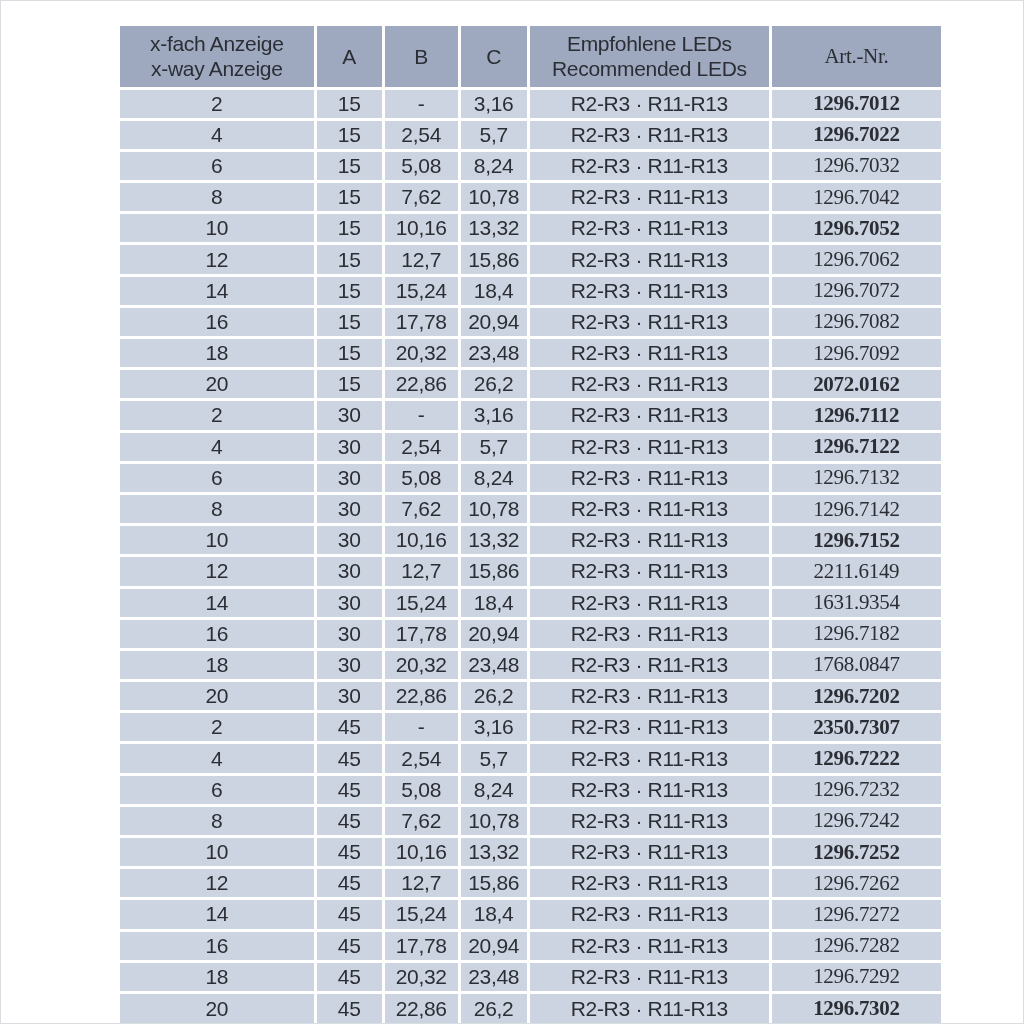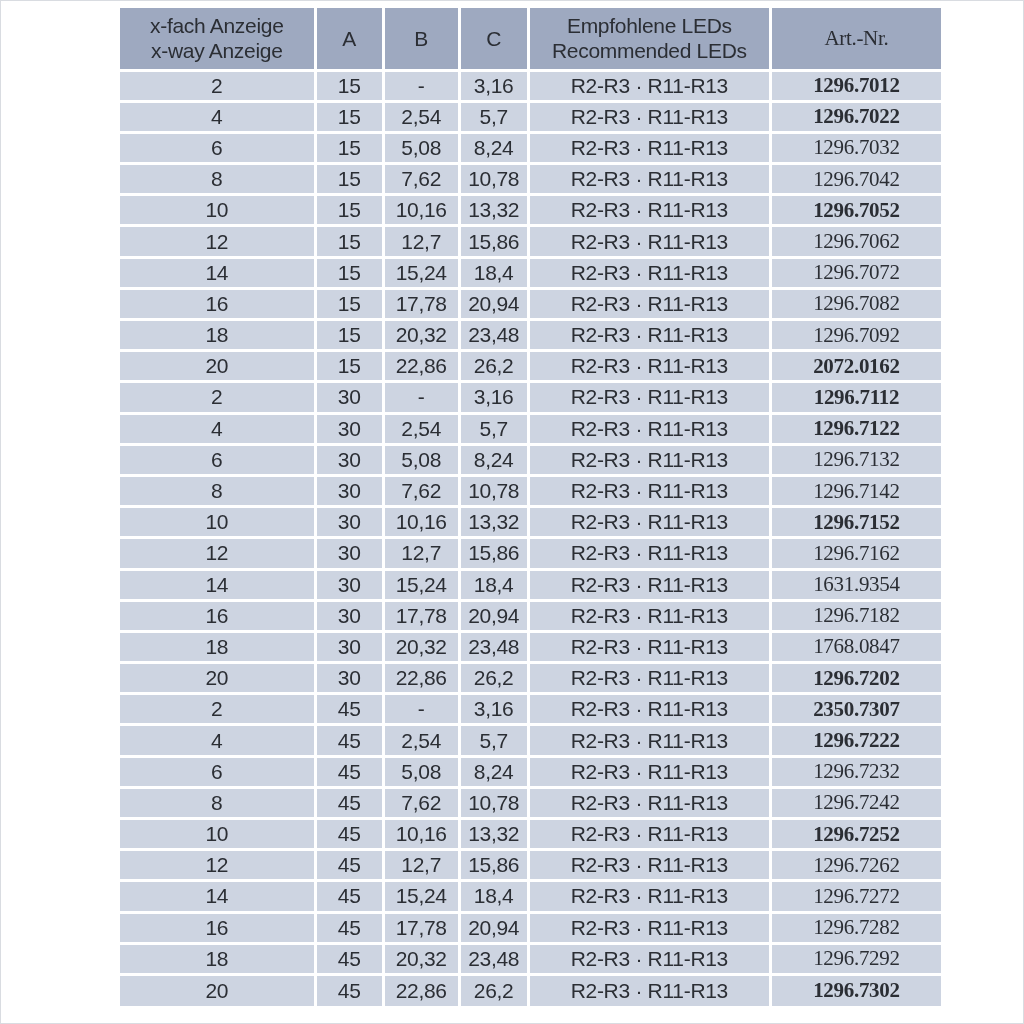--- a/index.html
+++ b/index.html
@@ -20,21 +20,21 @@
   }
   .page-frame{
     position:absolute;inset:0;
     border:1px solid var(--page_border);
     pointer-events:none;
   }
   table.spec-table{
     border-collapse:collapse;
     table-layout:fixed;
     width:821px;
-    margin:8px 0 0 120px;
+    margin:26px 0 0 120px;
   }
   .spec-table th,
   .spec-table td{
     border-right:3px solid var(--separator);
     border-bottom:3px solid var(--separator);
     text-align:center;
     vertical-align:middle;
     font-size:21px;
     letter-spacing:-0.3px;
     font-weight:400;
@@ -220,21 +220,21 @@
     <td>R2-R3 · R11-R13</td>
     <td class="bold">1296.7152</td>
   </tr>
 
   <tr>
     <td>12</td>
     <td>30</td>
     <td>12,7</td>
     <td>15,86</td>
     <td>R2-R3 · R11-R13</td>
-    <td>1296.7162</td>
+    <td>2211.6149</td>
   </tr>
 
   <tr>
     <td>14</td>
     <td>30</td>
     <td>15,24</td>
     <td>18,4</td>
     <td>R2-R3 · R11-R13</td>
     <td>1631.9354</td>
   </tr>

